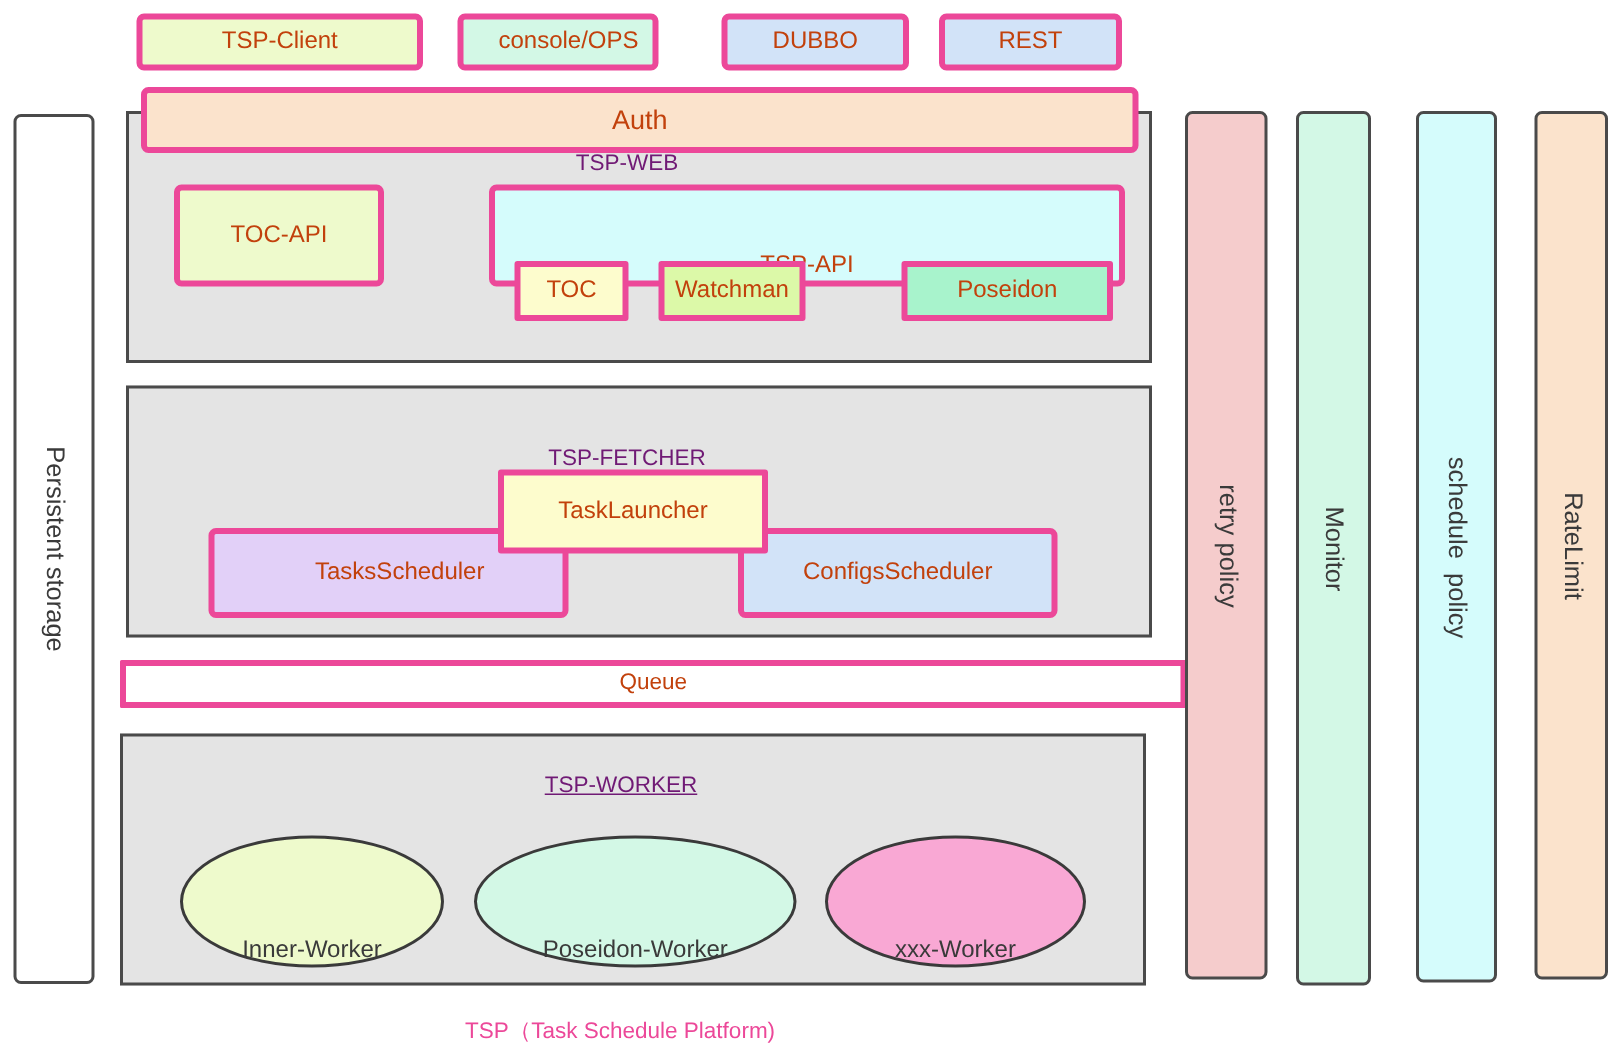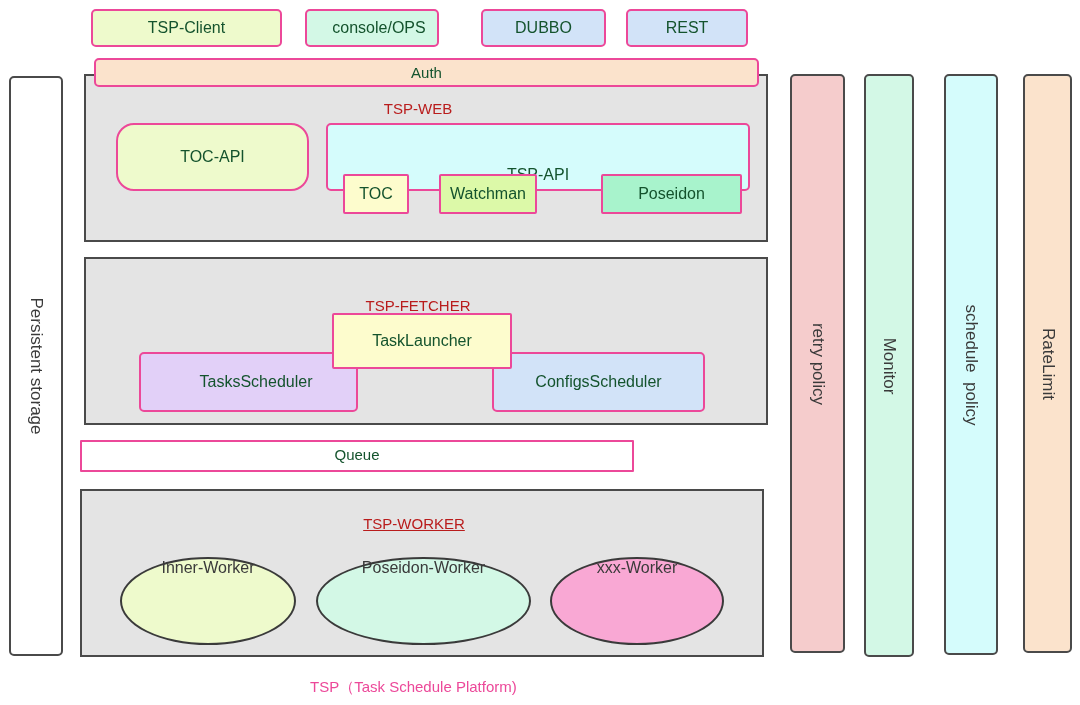--- a/index.html
+++ b/index.html
@@ -4,45 +4,45 @@
 <style>
   html, body { margin:0; padding:0; }
   body {
     width:1080px; height:705px; position:relative; overflow:hidden;
     background:#ffffff;
     font-family:"Liberation Sans", sans-serif;
     color:#333333;
   }
   .box {
     position:absolute; box-sizing:border-box;
-    border:2px solid #ec4899; border-radius:5px;
+    border:4px solid #ec4899; border-radius:5px;
     display:flex; align-items:center; justify-content:center;
-    font-size:16px; color:#14532d;
+    font-size:16px; color:#c2410c;
   }
   .panel {
     position:absolute; box-sizing:border-box;
     border:2px solid #4a4a4a; background:#e4e4e4;
   }
   .panel-title {
     position:absolute; left:0; right:16px; text-align:center;
-    font-size:15px; color:#b91c1c;
+    font-size:15px; color:#701a75;
   }
   .vbar {
     position:absolute; box-sizing:border-box;
     border:2px solid #4a4a4a; border-radius:5px;
   }
   .vtext {
     position:absolute; left:50%; top:50%;
     transform:translate(-50%,-50%) rotate(90deg);
     white-space:pre; font-size:17px; color:#3a3a3a;
   }
   .ellipse {
     position:absolute; box-sizing:border-box;
     border:2px solid #3a3a3a; border-radius:50%;
-    display:flex; align-items:flex-start; justify-content:center;
+    display:flex; align-items:flex-end; justify-content:center;
     font-size:16px; color:#3a3a3a;
   }
   .caption {
     position:absolute; left:310px; top:678px;
     font-size:15px; color:#ec4899; white-space:pre;
   }
 </style>
 </head>
 <body>
 
@@ -60,55 +60,55 @@
   </div>
 
 <div class="vbar" style="left:9px;top:76px;width:54px;height:580px;background:#ffffff;">
   <span class="vtext">Persistent storage</span>
 </div>
 
 <div class="panel" style="left:84px;top:74px;width:684px;height:168px;">
   <div class="panel-title" style="top:24px;">TSP-WEB</div>
 </div>
 
-<div class="box" style="left:94px;top:58px;width:665px;height:29px;background:#fbe3cc;font-size:15px;">
+<div class="box" style="left:94px;top:58px;width:665px;height:44px;background:#fbe3cc;font-size:18px;">
     <span>Auth</span>
   </div>
 
-<div class="box" style="left:116px;top:123px;width:193px;height:68px;background:#eefacc;border-radius:18px;">
+<div class="box" style="left:116px;top:123px;width:140px;height:68px;background:#eefacc;">
     <span>TOC-API</span>
   </div>
 
 <div class="box" style="left:326px;top:123px;width:424px;height:68px;background:#d5fcfc;align-items:flex-start;padding-top:41px;">
     <span>TSP-API</span>
   </div>
-<div class="box" style="left:343px;top:174px;width:66px;height:40px;background:#fdfccd;border-radius:2px;">
+<div class="box" style="left:343px;top:174px;width:76px;height:40px;background:#fdfccd;border-radius:2px;">
     <span>TOC</span>
   </div>
 <div class="box" style="left:439px;top:174px;width:98px;height:40px;background:#dcf9a8;border-radius:2px;">
     <span>Watchman</span>
   </div>
 <div class="box" style="left:601px;top:174px;width:141px;height:40px;background:#a8f3cc;border-radius:2px;">
     <span>Poseidon</span>
   </div>
 
 <div class="panel" style="left:84px;top:257px;width:684px;height:168px;">
   <div class="panel-title" style="top:26px;margin-top:12px;">TSP-FETCHER</div>
 </div>
-<div class="box" style="left:139px;top:352px;width:219px;height:60px;background:#e2d0f8;padding-left:15px;">
+<div class="box" style="left:139px;top:352px;width:240px;height:60px;background:#e2d0f8;padding-left:15px;">
     <span>TasksScheduler</span>
   </div>
 <div class="box" style="left:492px;top:352px;width:213px;height:60px;background:#d2e3f8;">
     <span>ConfigsScheduler</span>
   </div>
 <div class="box" style="left:332px;top:313px;width:180px;height:56px;background:#fdfccd;border-radius:2px;">
     <span>TaskLauncher</span>
   </div>
 
-<div class="box" style="left:80px;top:440px;width:554px;height:32px;background:#ffffff;border-radius:1px;font-size:15px;padding-bottom:4px;">
+<div class="box" style="left:80px;top:440px;width:711px;height:32px;background:#ffffff;border-radius:1px;font-size:15px;padding-bottom:4px;">
     <span>Queue</span>
   </div>
 
 <div class="panel" style="left:80px;top:489px;width:684px;height:168px;">
   <div class="panel-title" style="top:24px;text-decoration:underline;">TSP-WORKER</div>
 </div>
 <div class="ellipse" style="left:120px;top:557px;width:176px;height:88px;background:#eefacc;">
     <span>Inner-Worker</span>
   </div>
 <div class="ellipse" style="left:316px;top:557px;width:215px;height:88px;background:#d3f8e6;">

